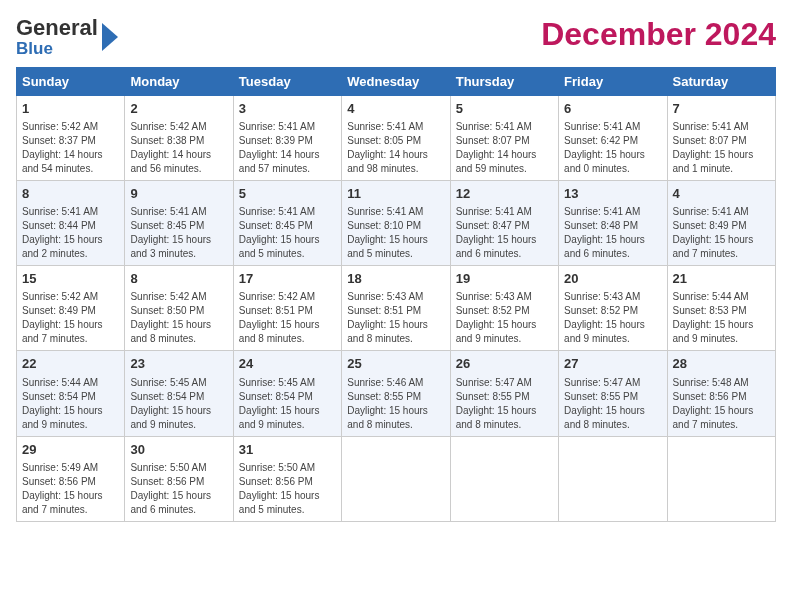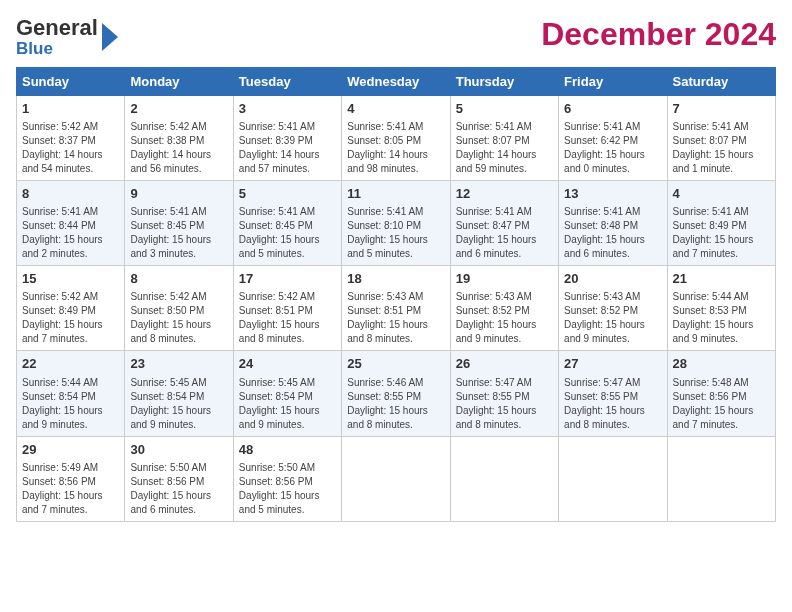--- a/index.html
+++ b/index.html
@@ -316,21 +316,21 @@
           <div class="day-detail">and 7 minutes.</div>
         </td>
         <td>
           <span class="day-number">30</span>
           <div class="day-detail">Sunrise: 5:50 AM</div>
           <div class="day-detail">Sunset: 8:56 PM</div>
           <div class="day-detail">Daylight: 15 hours</div>
           <div class="day-detail">and 6 minutes.</div>
         </td>
         <td>
-          <span class="day-number">48</span>
+          <span class="day-number">31</span>
           <div class="day-detail">Sunrise: 5:50 AM</div>
           <div class="day-detail">Sunset: 8:56 PM</div>
           <div class="day-detail">Daylight: 15 hours</div>
           <div class="day-detail">and 5 minutes.</div>
         </td>
         <td></td>
         <td></td>
         <td></td>
         <td></td>
       </tr>

